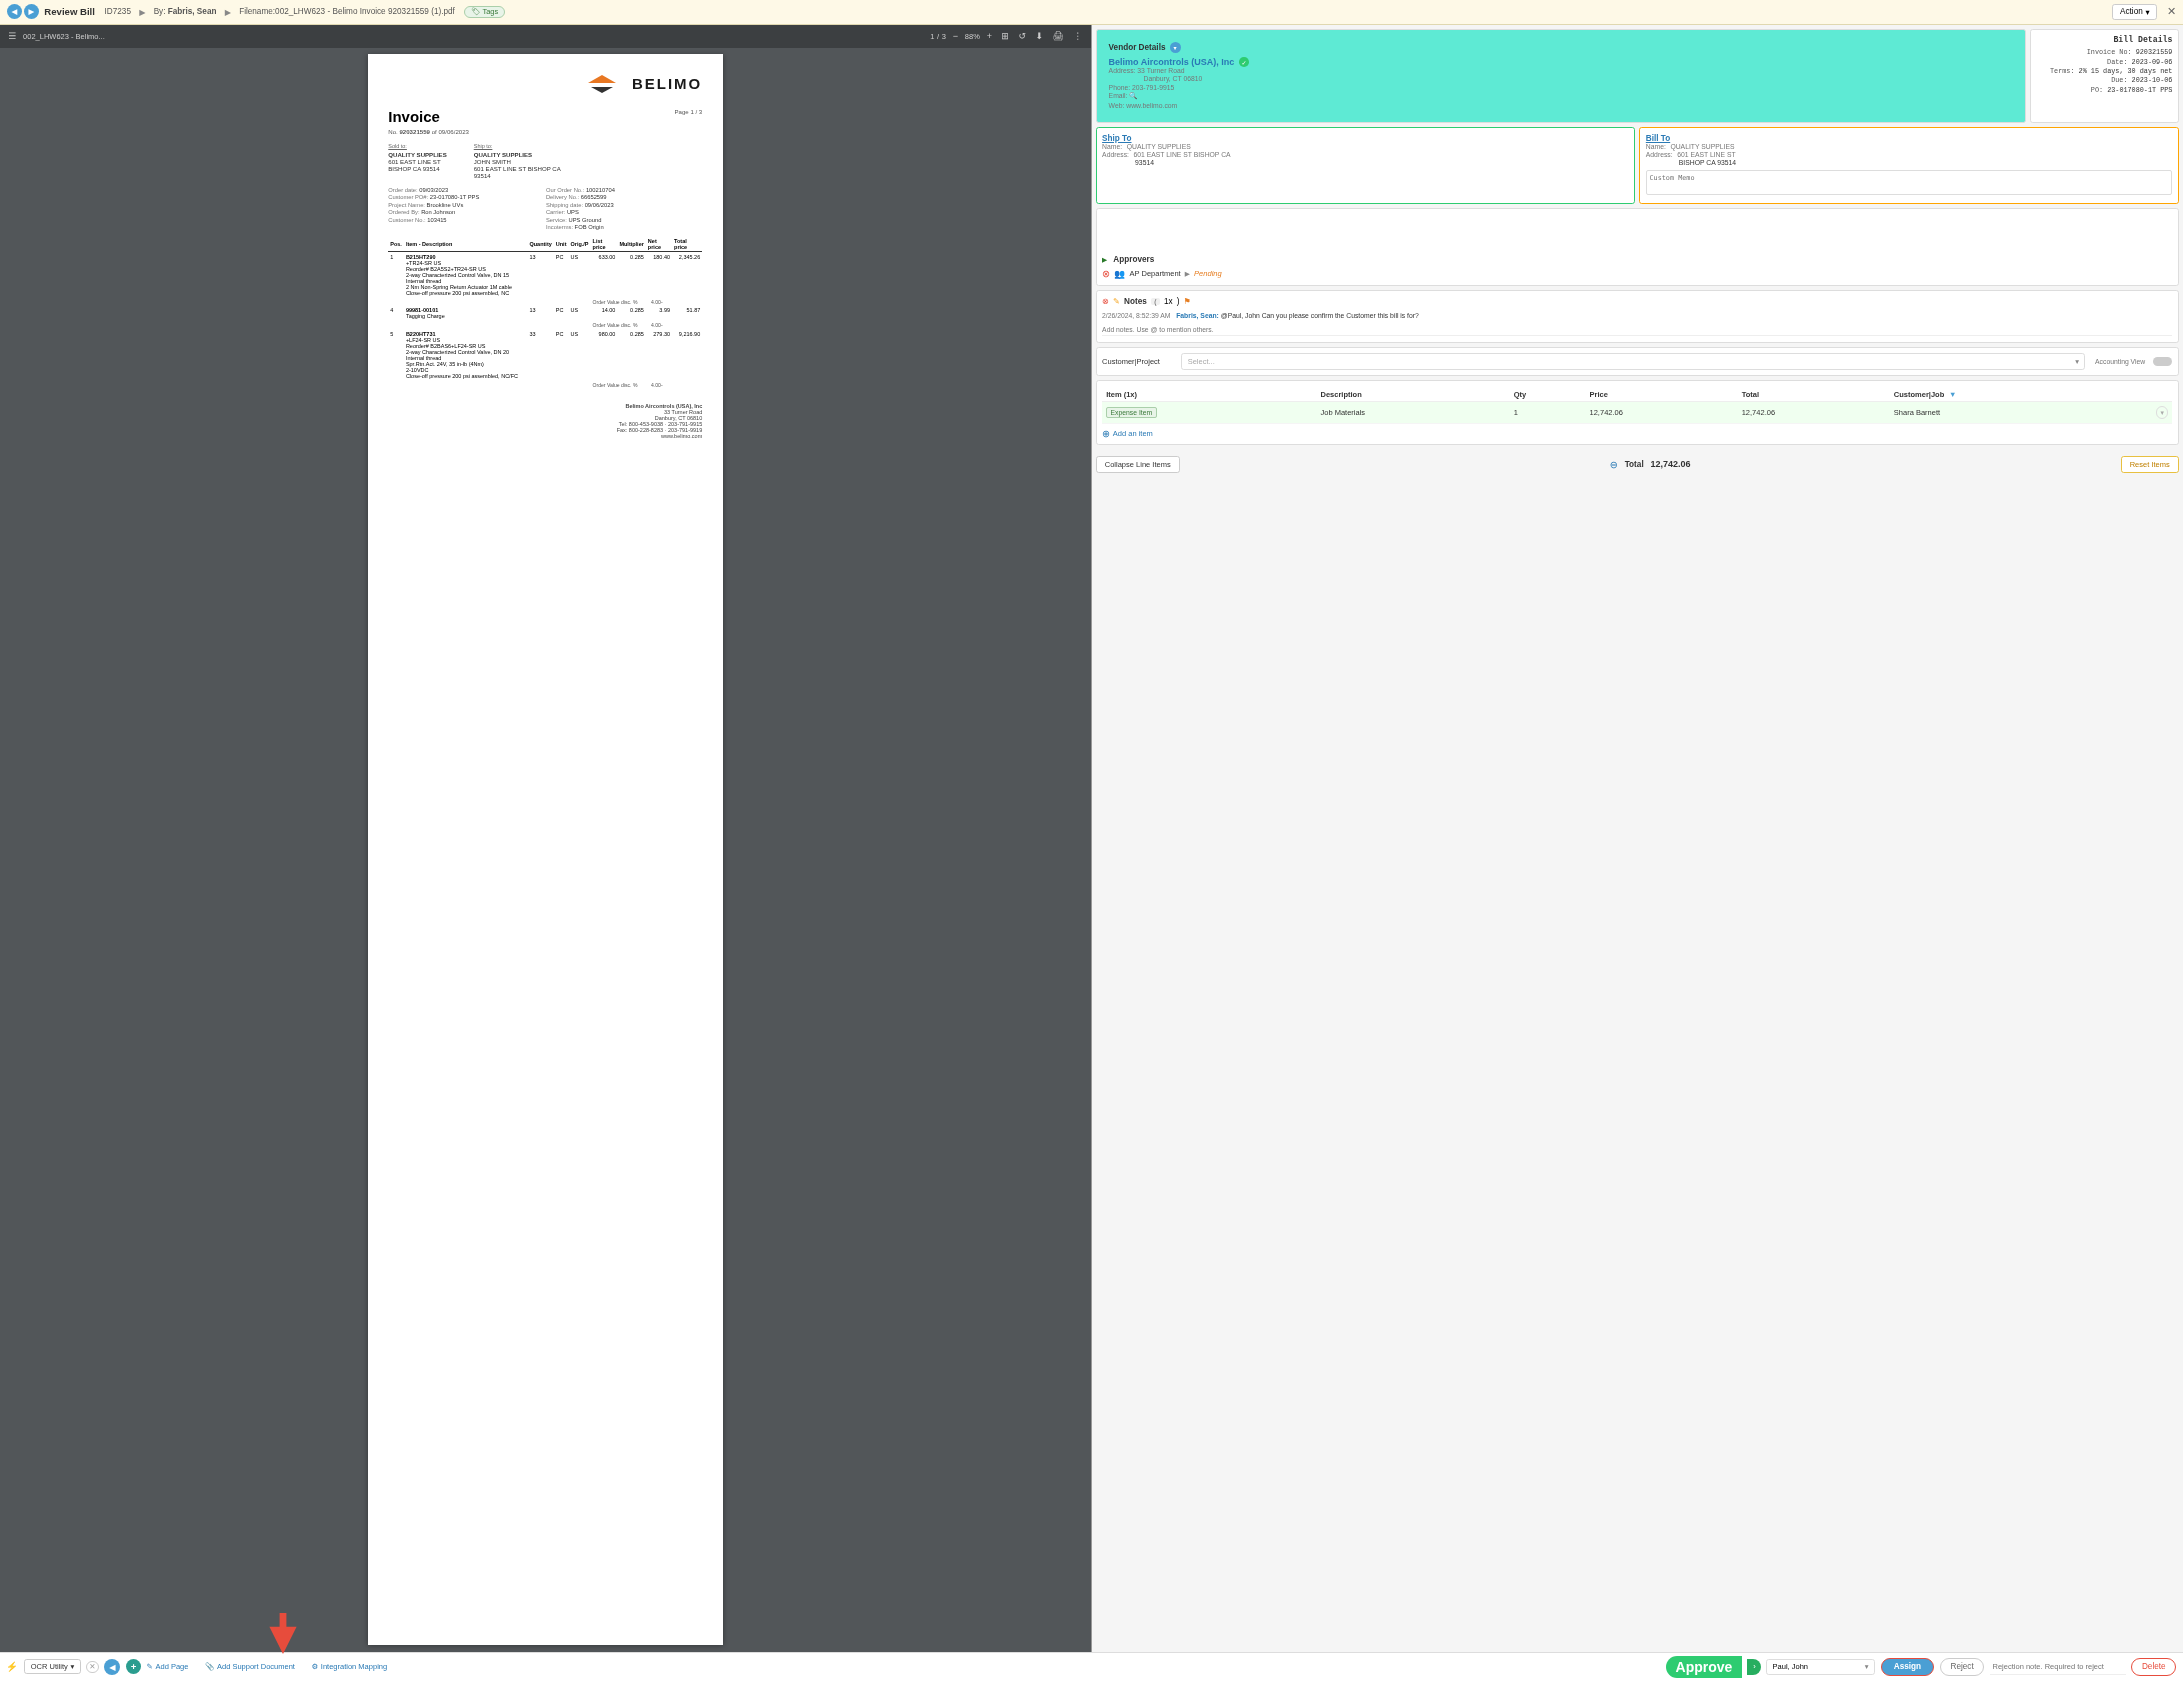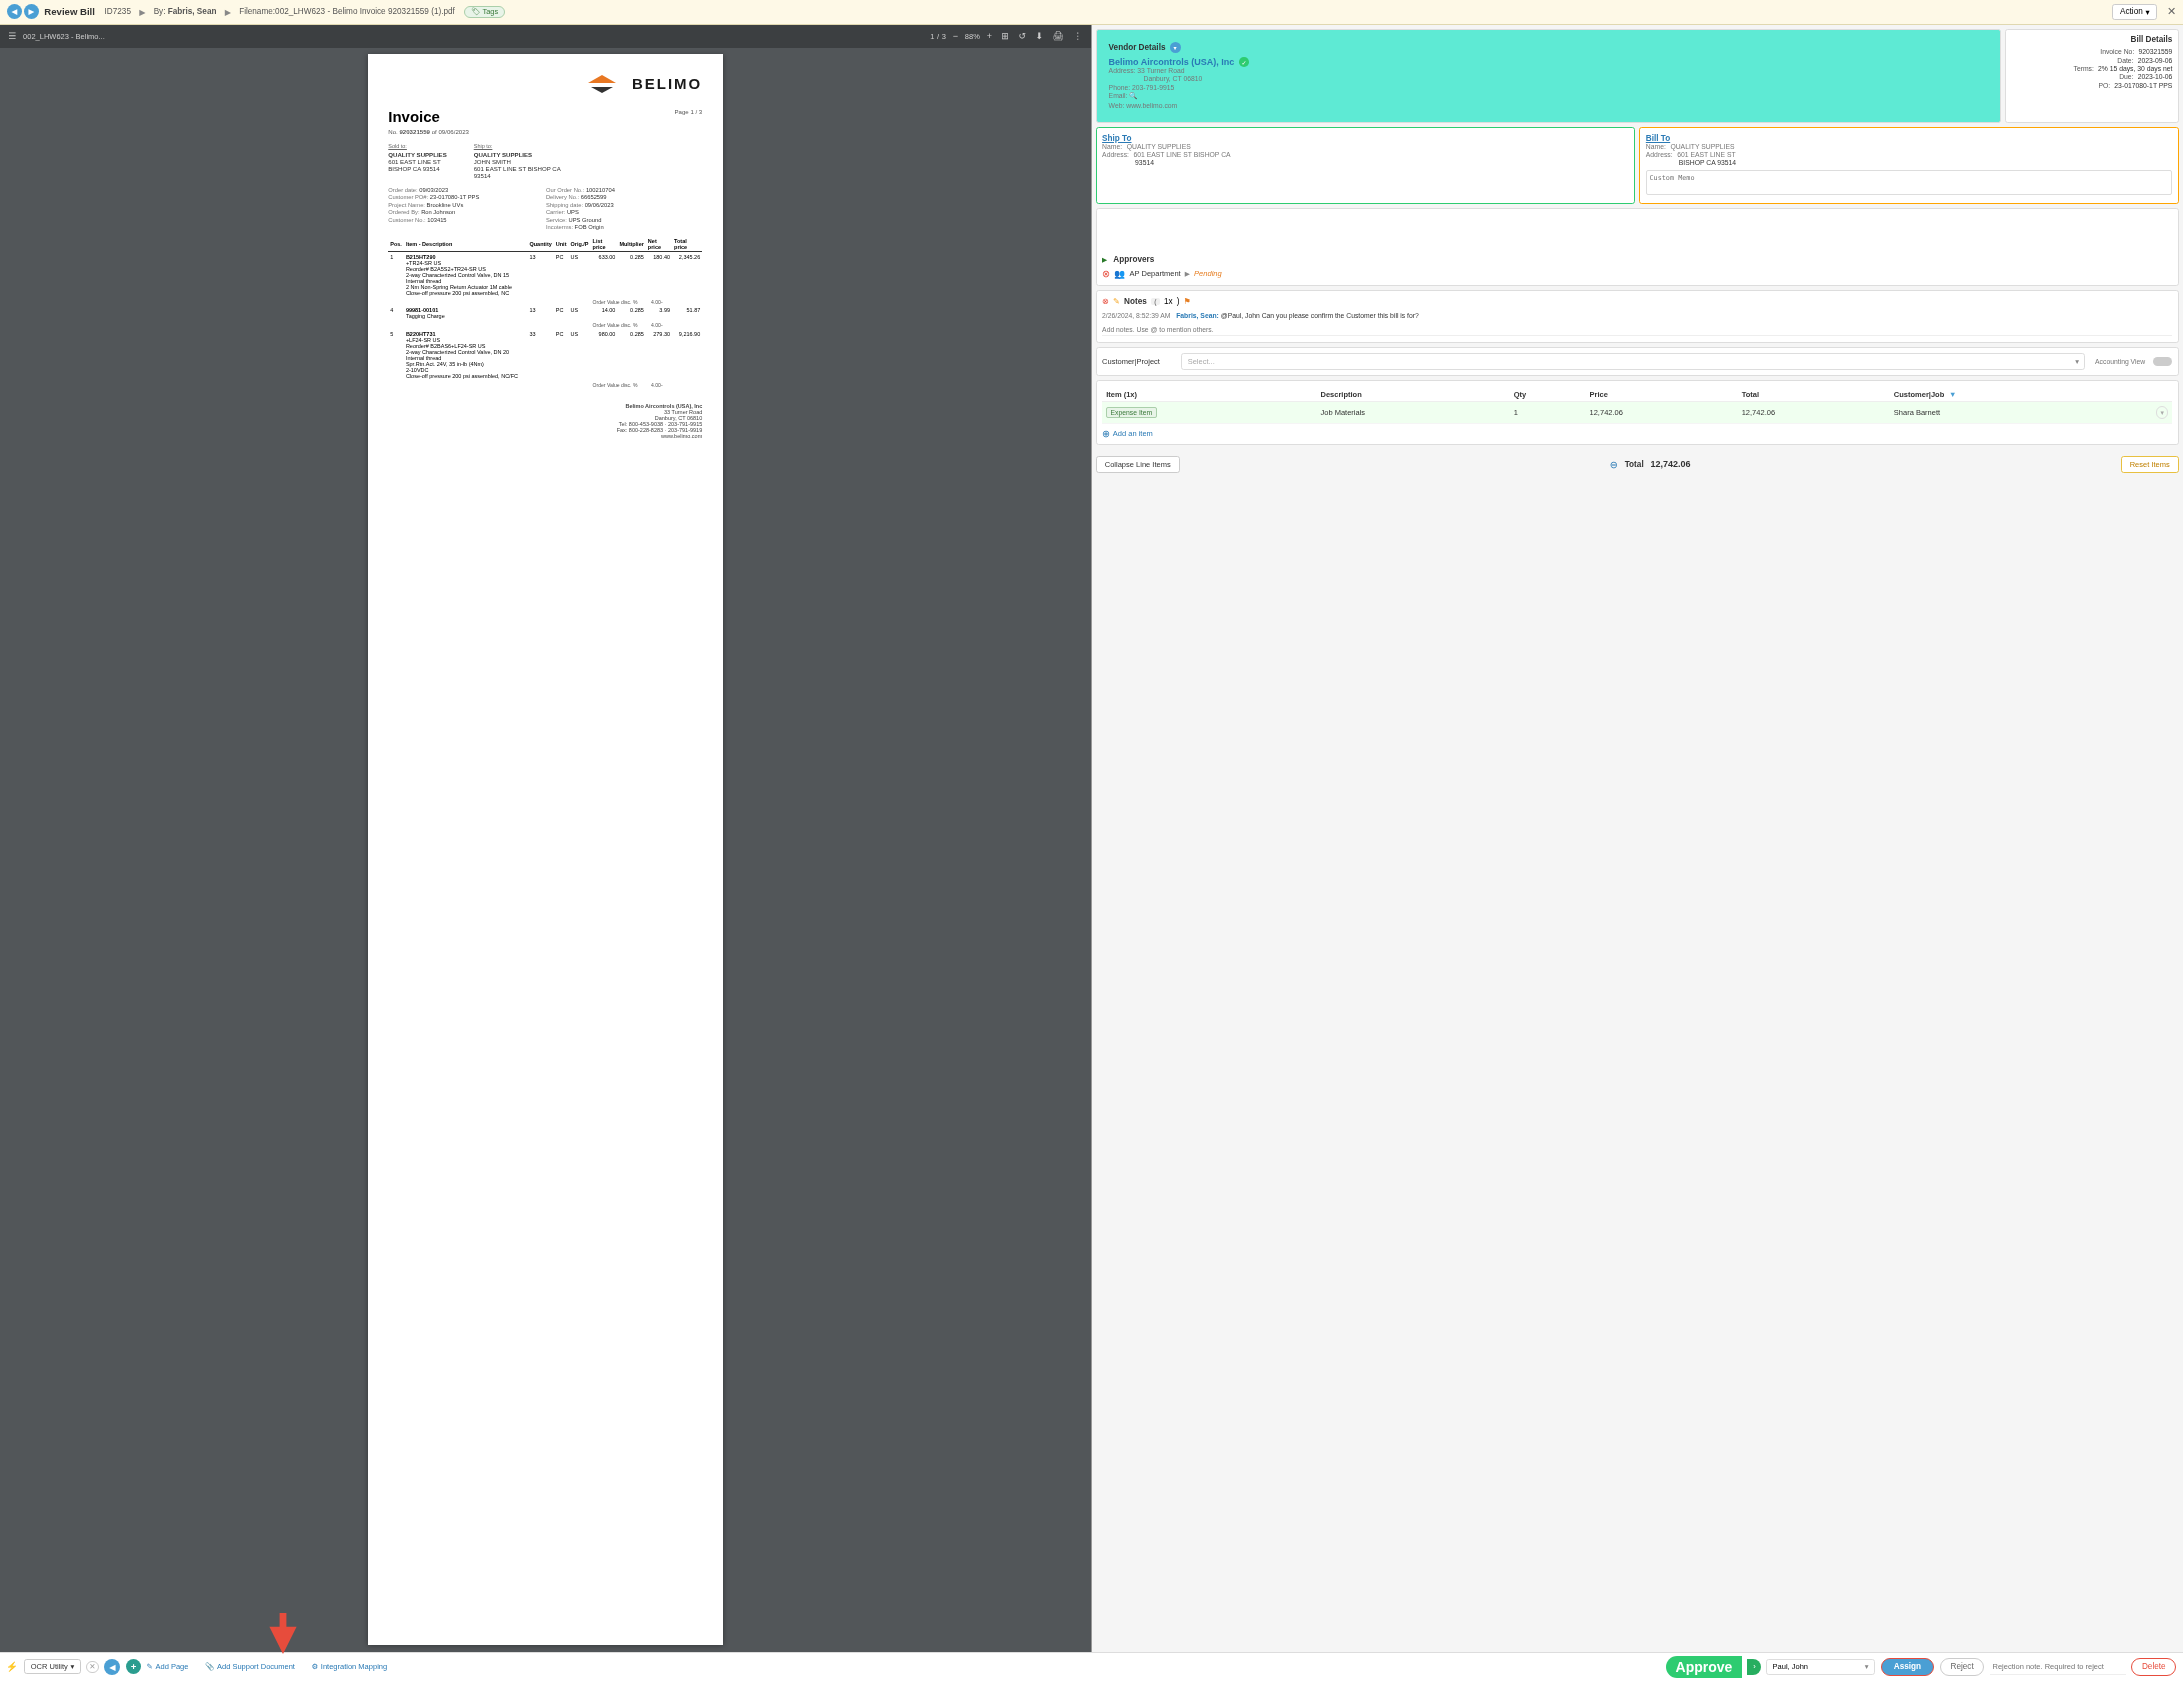--- a/index.html
+++ b/index.html
@@ -59,21 +59,21 @@
     .section-header { display: flex; align-items: center; gap: 4.1px; margin-bottom: 4.1px; }
     .section-title { font-size: 8.2px; font-weight: 600; color: #333; }
     .dropdown-icon { background: #4a9fd4; border-radius: 50%; width: 11px; height: 11px; display: inline-flex; align-items: center; justify-content: center; color: white; font-size: 6.1px; cursor: pointer; }
     .vendor-name { font-size: 9px; font-weight: 700; color: #2a7ab5; margin-bottom: 2.7px; }
     .verified-badge { display: inline-flex; align-items: center; justify-content: center; width: 9.6px; height: 9.6px; background: #2ecc71; border-radius: 50%; color: white; font-size: 6.1px; margin-left: 2.7px; }
     .vendor-detail { font-size: 6.8px; color: #555; margin-bottom: 1.4px; }
     .vendor-detail span { color: #777; }
     .detail-link { color: #2a7ab5; text-decoration: none; cursor: pointer; }
 
     
-    .bill-section { width: 174px; background: white; border: 0.7px solid #ddd; margin: 4.1px 4.1px 4.1px 2px; border-radius: 2.7px; padding: 5.5px; }
+    .bill-section { width: 149px; background: white; border: 0.7px solid #ddd; margin: 4.1px 4.1px 4.1px 2px; border-radius: 2.7px; padding: 5.5px; font-family: Liberation Mono, monospace; }
     .bill-section-title { font-size: 8.2px; font-weight: 600; color: #333; text-align: right; margin-bottom: 4.1px; }
     .bill-row { display: flex; justify-content: flex-end; gap: 4.1px; font-size: 6.8px; margin-bottom: 1.4px; }
     .bill-label { color: #555; }
     .bill-value { color: #333; font-weight: 500; }
 
     
     .address-sections { display: flex; gap: 4.1px; margin: 0 4.1px 4.1px 4.1px; }
     .address-box { flex: 1; border: 0.7px solid #ffa500; border-radius: 2.7px; padding: 5.5px; background: white; }
     .address-box-green { border-color: #2ecc71; }
     .address-box-row { font-size: 6.8px; color: #333; margin-bottom: 1.4px; }

